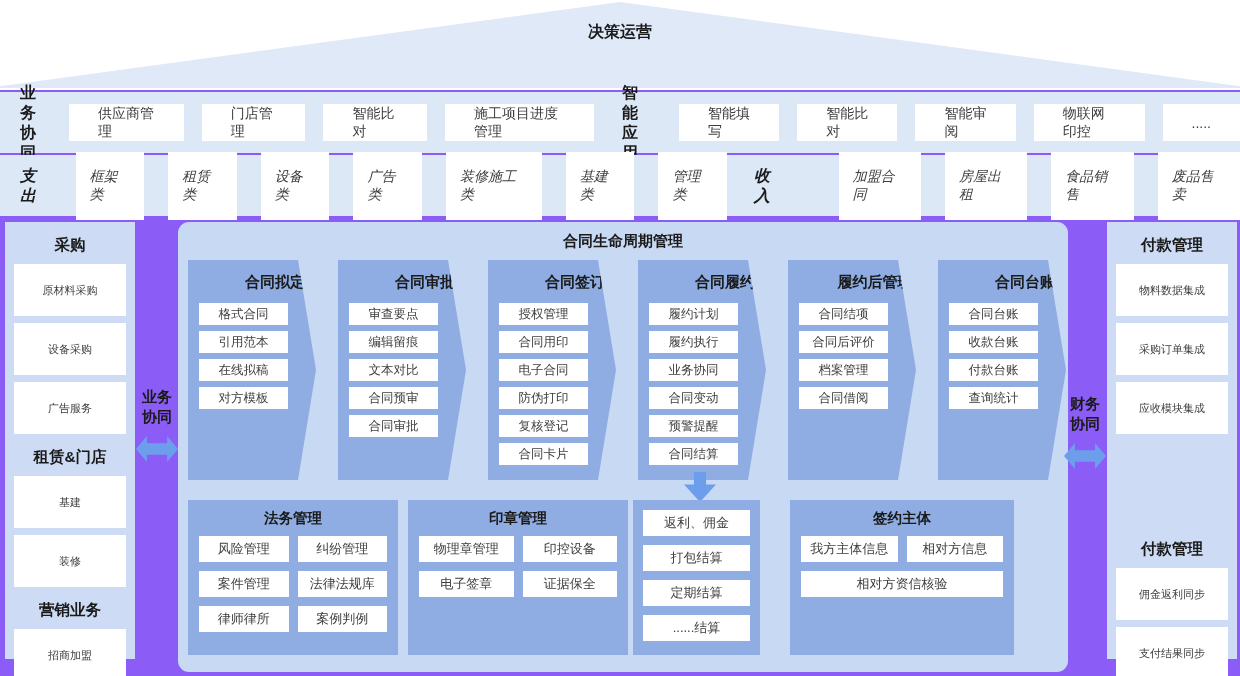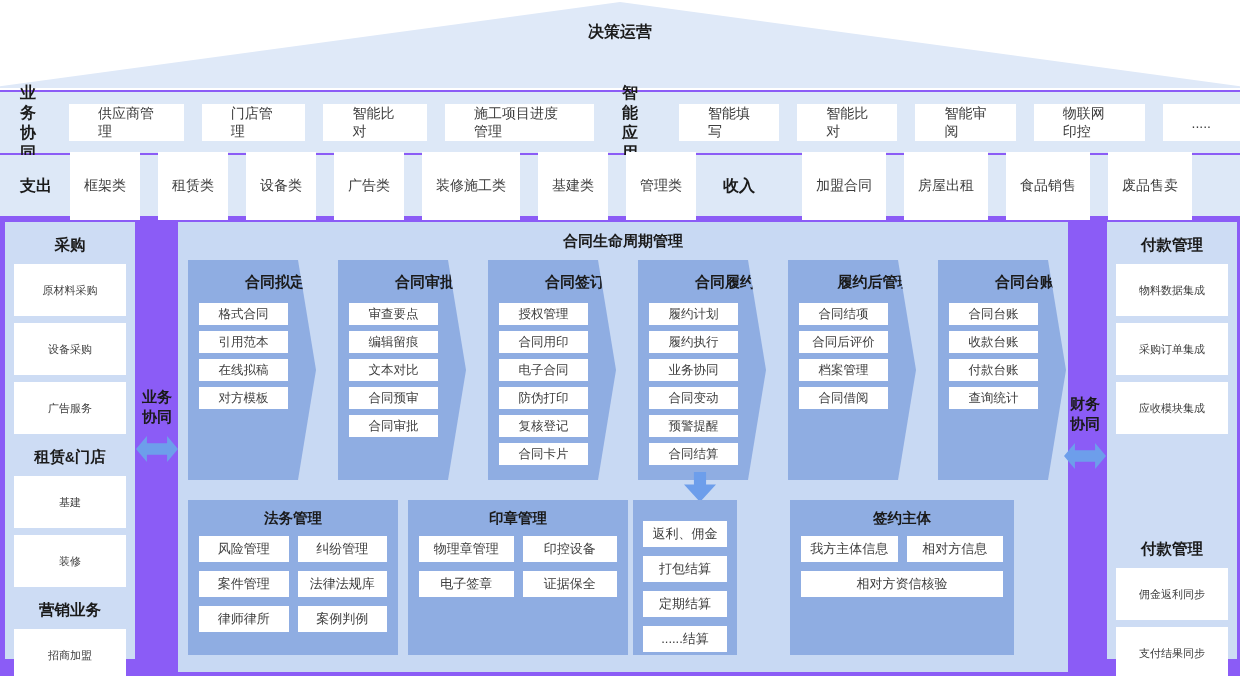--- a/index.html
+++ b/index.html
@@ -13,69 +13,69 @@
     clip-path:polygon(50% 0,100% 98%,100% 100%,0 100%,0 98%);}
   #decision-title{top:22px;left:0;width:100%;text-align:center;font-size:16px;font-weight:bold;}
   #decision-items{bottom:3px;left:0;width:100%;display:flex;justify-content:center;gap:18px;}
   #decision-items>div{background:#fff;height:28px;line-height:28px;padding:0 15px;
     font-size:13.5px;color:var(--c-item);}
 
   
   .band{left:0;width:1240px;height:61px;background:var(--c-band);display:flex;align-items:center;
     box-sizing:border-box;padding-left:20px;}
   #band-collab{top:92px;}
-  #band-category{top:155px;}
+  #band-category{top:155px;font-style:italic;}
   .band-label{font-weight:bold;font-size:16px;line-height:1.25;}
   .band-label.wrap2{width:34px;word-break:break-all;}
   .band .bx{background:#fff;height:37px;display:flex;align-items:center;justify-content:center;
     padding:0 29px;font-size:14px;color:var(--c-item);margin-left:18px;}
-  #band-category .bx{height:36px;margin-left:18px;padding:16px 14px;}
+  #band-category .bx{height:36px;margin-left:24px;padding:16px 14px;}
   #collab-label2{margin-left:28px;margin-right:8px;}
   #income-label{margin-left:27px;margin-right:29px;}
 
   
   #main{top:222px;left:0;right:0;bottom:0;}
 
-  .side-panel{top:0;bottom:17px;width:130px;background:var(--c-sidebar);font-family:Liberation Mono, monospace;}
+  .side-panel{top:0;bottom:17px;width:130px;background:var(--c-sidebar);}
   #sidebar-left{left:5px;}
   #sidebar-right{left:1107px;}
   .sp-title{text-align:center;font-weight:bold;font-size:15.5px;padding:13px 0 8px;}
   .sp-items>div{background:#fff;height:52px;margin:0 9px 7px;display:flex;align-items:center;
     justify-content:center;font-size:11px;color:var(--c-item);}
   .gap-top{padding-top:6px;}
   #rs2{margin-top:92px;}
 
   .connector{width:44px;text-align:center;}
   #connector-left{left:135px;top:165px;}
   #connector-right{left:1063px;top:172px;}
   .connector .lbl{font-weight:bold;font-size:15px;line-height:1.3;width:32px;margin:0 auto;word-break:break-all;}
   .h-arrow{width:42px;height:26px;margin:10px auto 0;background:var(--c-arrow);
     clip-path:polygon(0 50%,26% 0,26% 28%,74% 28%,74% 0,100% 50%,74% 100%,74% 72%,26% 72%,26% 100%);}
 
-  #panel{left:178px;top:0;bottom:4px;width:890px;background:var(--c-panel);}
+  #panel{left:178px;top:0;bottom:4px;width:890px;background:var(--c-panel);border-radius:11px;}
   #panel-title{top:10px;left:0;width:100%;text-align:center;font-weight:bold;font-size:15px;}
   #stages{top:38px;left:10px;display:flex;gap:22px;}
   .stage{width:128px;height:220px;background:var(--c-stage);box-sizing:border-box;padding-top:13px;
     clip-path:polygon(0 0,110px 0,100% 50%,110px 100%,0 100%);}
   .stage .st-title{width:110px;text-align:center;font-weight:bold;font-size:15px;margin-bottom:11px;padding-left:32px;}
   .stage .st-items>div{background:#fff;margin:6px 28px 0 11px;height:22px;line-height:22px;
     text-align:center;font-size:12.5px;color:var(--c-item);}
 
   #down-arrow{top:250px;left:506px;width:32px;height:30px;background:var(--c-arrow);
     clip-path:polygon(31% 0,69% 0,69% 42%,100% 42%,50% 100%,0 42%,31% 42%);}
 
   .bbox{top:278px;height:155px;background:var(--c-stage);box-sizing:border-box;}
   .bbox .bb-title{text-align:center;font-weight:bold;font-size:14.5px;padding:9px 0 8px;}
   .grid2{display:grid;grid-template-columns:1fr 1fr;gap:9px;padding:0 11px;}
   .grid2>div{background:#fff;height:26px;display:flex;align-items:center;justify-content:center;
     font-size:13px;color:var(--c-item);}
   .span-last>div:last-child{grid-column:1/-1;}
   #box-legal{left:10px;width:210px;}
   #box-seal{left:230px;width:220px;}
-  #box-settlement{left:455px;width:104px;padding-top:21px;}
+  #box-settlement{left:455px;width:127px;padding-top:10px;}
   #box-settlement .col1>div{background:#fff;height:26px;margin:0 10px 9px;display:flex;
     align-items:center;justify-content:center;font-size:13px;color:var(--c-item);}
   #box-signing{left:612px;width:224px;}
 </style>
 </head>
 <body>
 
 <div id="root">
 
   <div class="abs" id="band-top">

